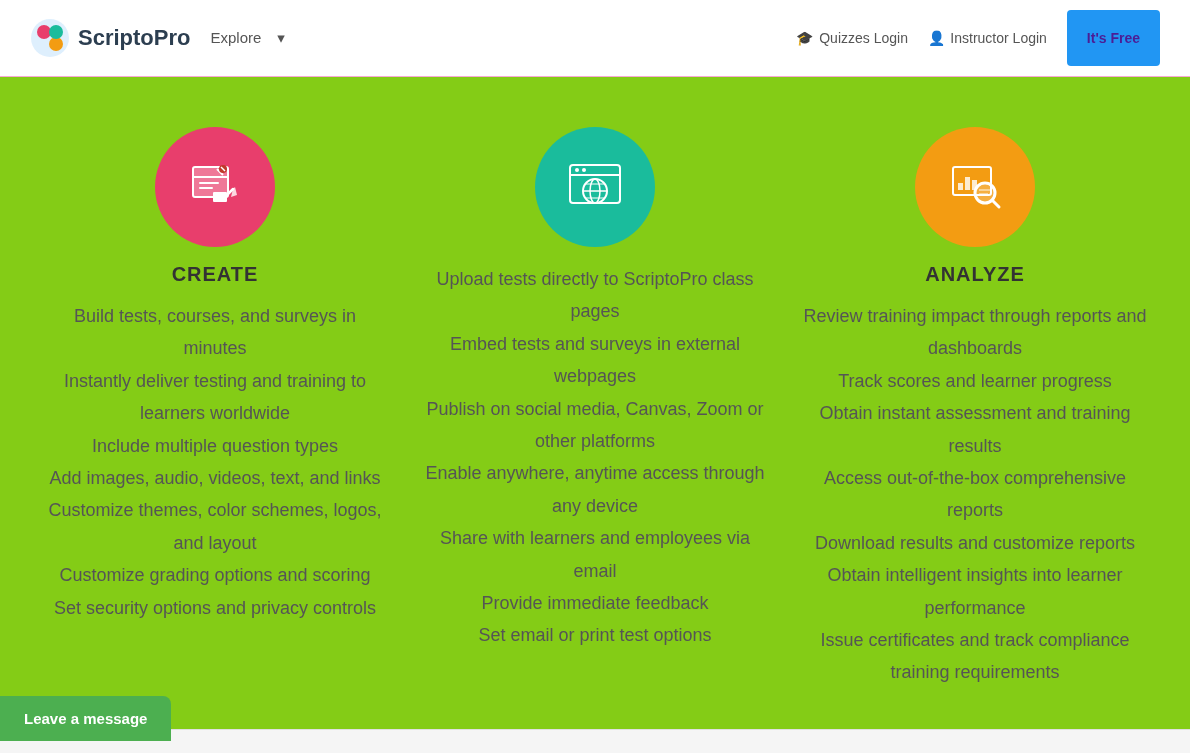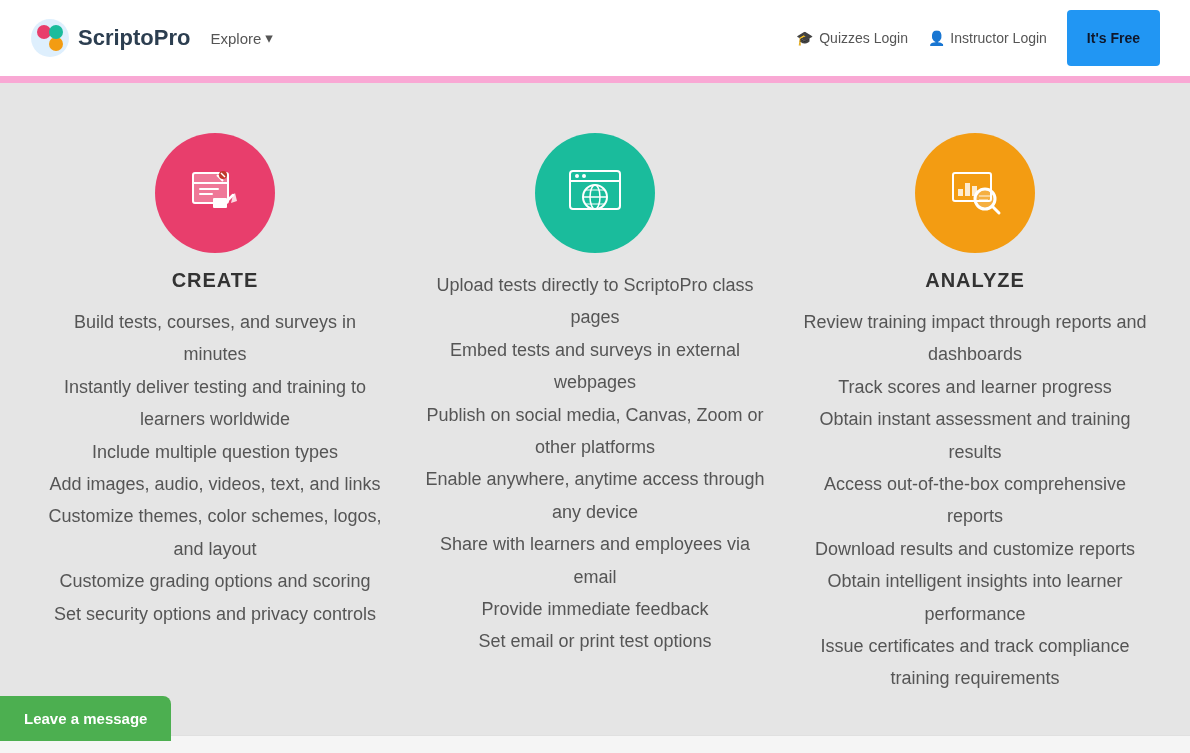--- a/index.html
+++ b/index.html
@@ -1,40 +1,40 @@
 <!DOCTYPE html>
 <html><head>
   <meta charset="utf-8">
   <style>
     * { margin: 0; padding: 0; box-sizing: border-box; }
     body { font-family: Arial, sans-serif; color: #333; background: #fff; font-size: 14px; }
 
     
     nav {
       display: flex; align-items: center; justify-content: space-between;
-      padding: 10px 30px; border-bottom: 7px solid #f9a8d4; background: #fff;
+      padding: 10px 30px; border-bottom: 1px solid #f9a8d4; background: #fff;
     }
     .nav-left { display: flex; align-items: center; gap: 20px; }
     .logo { display: flex; align-items: center; gap: 8px; }
     .logo-icon { width: 40px; height: 40px; }
     .logo-text { font-size: 22px; font-weight: bold; color: #2c3e50; }
     .explore-btn {
       background: none; border: none; cursor: pointer; font-size: 15px;
-      color: #555; display: flex; align-items: center; gap: 4px;
+      color: #555; display: flex; gap: 16px;
     }
     .nav-right { display: flex; align-items: center; gap: 20px; }
     .nav-link { color: #555; text-decoration: none; font-size: 14px; display: flex; align-items: center; gap: 5px; }
     .btn-free {
-      background: #2196f3; color: #0f172a; border: none; padding: 20px 20px;
+      background: #2196f3; color: #4c1d95; border: none; padding: 20px 20px;
       border-radius: 4px; font-size: 14px; font-weight: bold; cursor: pointer;
     }
 
     
     .features-section {
-      background: #e5e5e5; padding: 50px 40px 40px; text-align: center;
+      background: #84cc16; padding: 50px 40px 40px; text-align: center;
     }
     .features-grid {
       display: flex; justify-content: space-around; gap: 30px;
     }
     .feature-item { flex: 1; max-width: 360px; }
     .feature-icon-circle {
       width: 120px; height: 120px; border-radius: 50%; display: flex;
       align-items: center; justify-content: center; margin: 0 auto 16px;
     }
     .feature-icon-circle svg { width: 60px; height: 60px; fill: #fff; }

